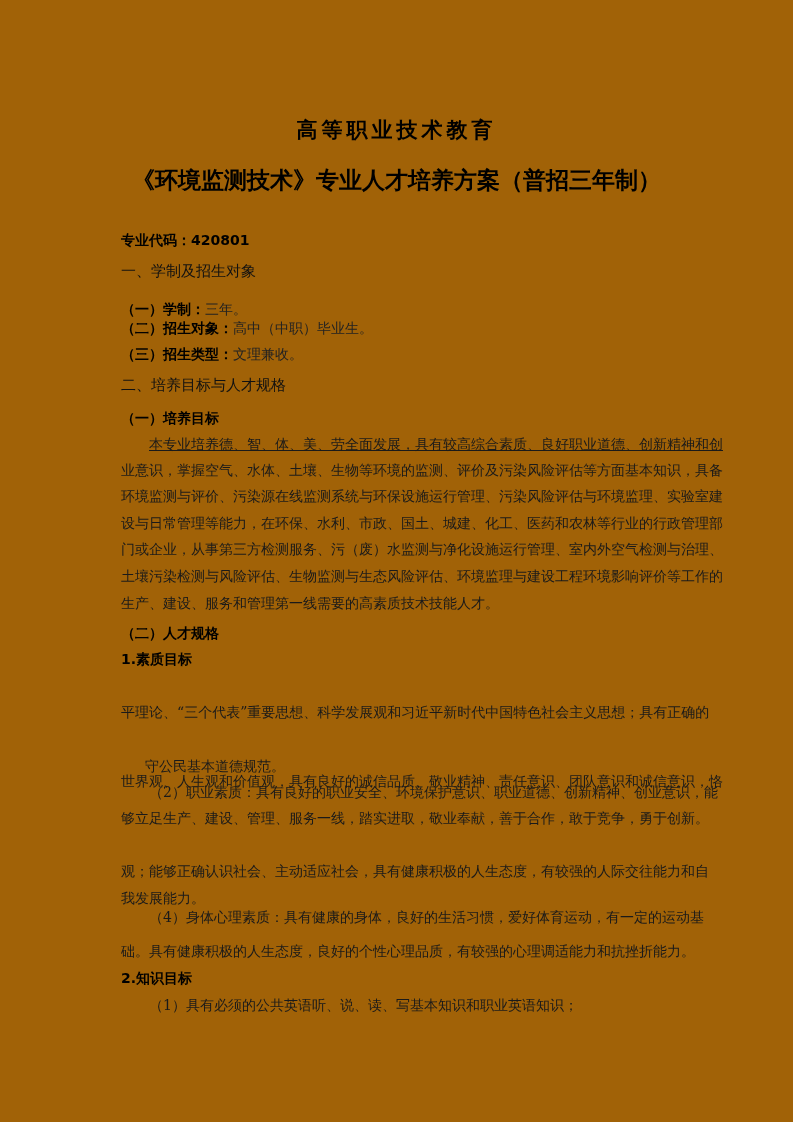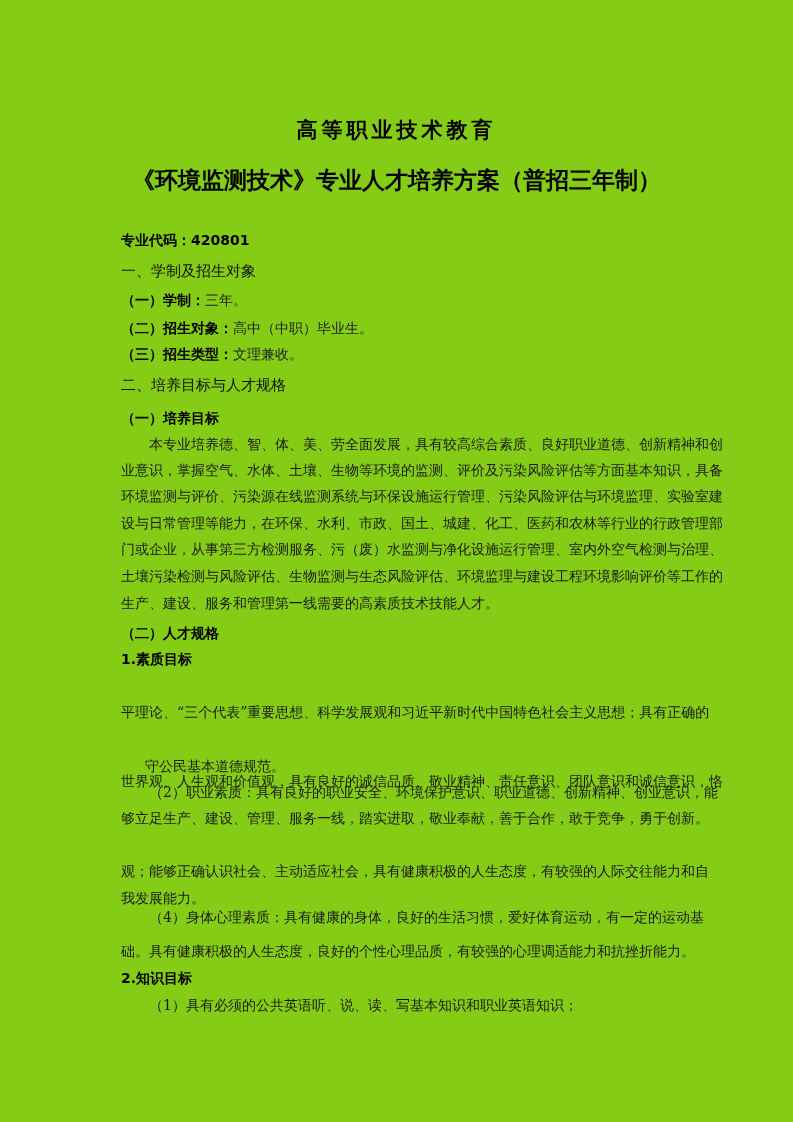--- a/index.html
+++ b/index.html
@@ -12,21 +12,21 @@
       height: 1122px;
       position: relative;
       overflow: hidden;
       font-family: "DejaVu Serif", "Liberation Serif", serif;
       color: #111111;
     }
     .page {
       position: absolute;
       left: 0; top: 0;
       width: 793px; height: 1122px;
-      background: #84cc16;
+      background: #a16207;
     }
     .title-main {
       position: absolute;
       top: 116px;
       left: 0;
       width: 793px;
       text-align: center;
       font-family: "DejaVu Sans", "Liberation Sans", sans-serif;
       font-weight: bold;
       font-size: 21px;
@@ -90,35 +90,35 @@
 
   <div class="title-main">高等职业技术教育</div>
   <div class="title-sub">《环境监测技术》专业人才培养方案（普招三年制）</div>
 
   <div class="line" style="top:231px;">
     <span class="bold">专业代码：</span><span class="bold">420801</span>
   </div>
 
   <div class="line h1" style="top:262px;">一、学制及招生对象</div>
 
-  <div class="line" style="top:291px;">
+  <div class="line" style="top:300px;">
     <span class="bold">（一）学制：</span><span class="kv-val">三年。</span>
   </div>
   <div class="line" style="top:319px;">
     <span class="bold">（二）招生对象：</span><span class="kv-val">高中（中职）毕业生。</span>
   </div>
   <div class="line" style="top:345px;">
     <span class="bold">（三）招生类型：</span><span class="kv-val">文理兼收。</span>
   </div>
 
   <div class="line h1" style="top:376px;">二、培养目标与人才规格</div>
 
   <div class="line bold" style="top:409px;">（一）培养目标</div>
 
-  <div class="line body indent" style="top:435px;">本专业培养德、智、体、美、劳全面发展，具有较高综合素质、良好职业道德、创新精神和创</div>
+  <div class="line body indent" style="top:435px;text-decoration:underline;">本专业培养德、智、体、美、劳全面发展，具有较高综合素质、良好职业道德、创新精神和创</div>
   <div class="line body" style="top:461px;">业意识，掌握空气、水体、土壤、生物等环境的监测、评价及污染风险评估等方面基本知识，具备</div>
   <div class="line body" style="top:487px;">环境监测与评价、污染源在线监测系统与环保设施运行管理、污染风险评估与环境监理、实验室建</div>
   <div class="line body" style="top:514px;">设与日常管理等能力，在环保、水利、市政、国土、城建、化工、医药和农林等行业的行政管理部</div>
   <div class="line body" style="top:540px;">门或企业，从事第三方检测服务、污（废）水监测与净化设施运行管理、室内外空气检测与治理、</div>
   <div class="line body" style="top:567px;">土壤污染检测与风险评估、生物监测与生态风险评估、环境监理与建设工程环境影响评价等工作的</div>
   <div class="line body last" style="top:594px;">生产、建设、服务和管理第一线需要的高素质技术技能人才。</div>
 
   <div class="line bold" style="top:624px;">（二）人才规格</div>
   <div class="line bold" style="top:650px;">1.素质目标</div>
 

